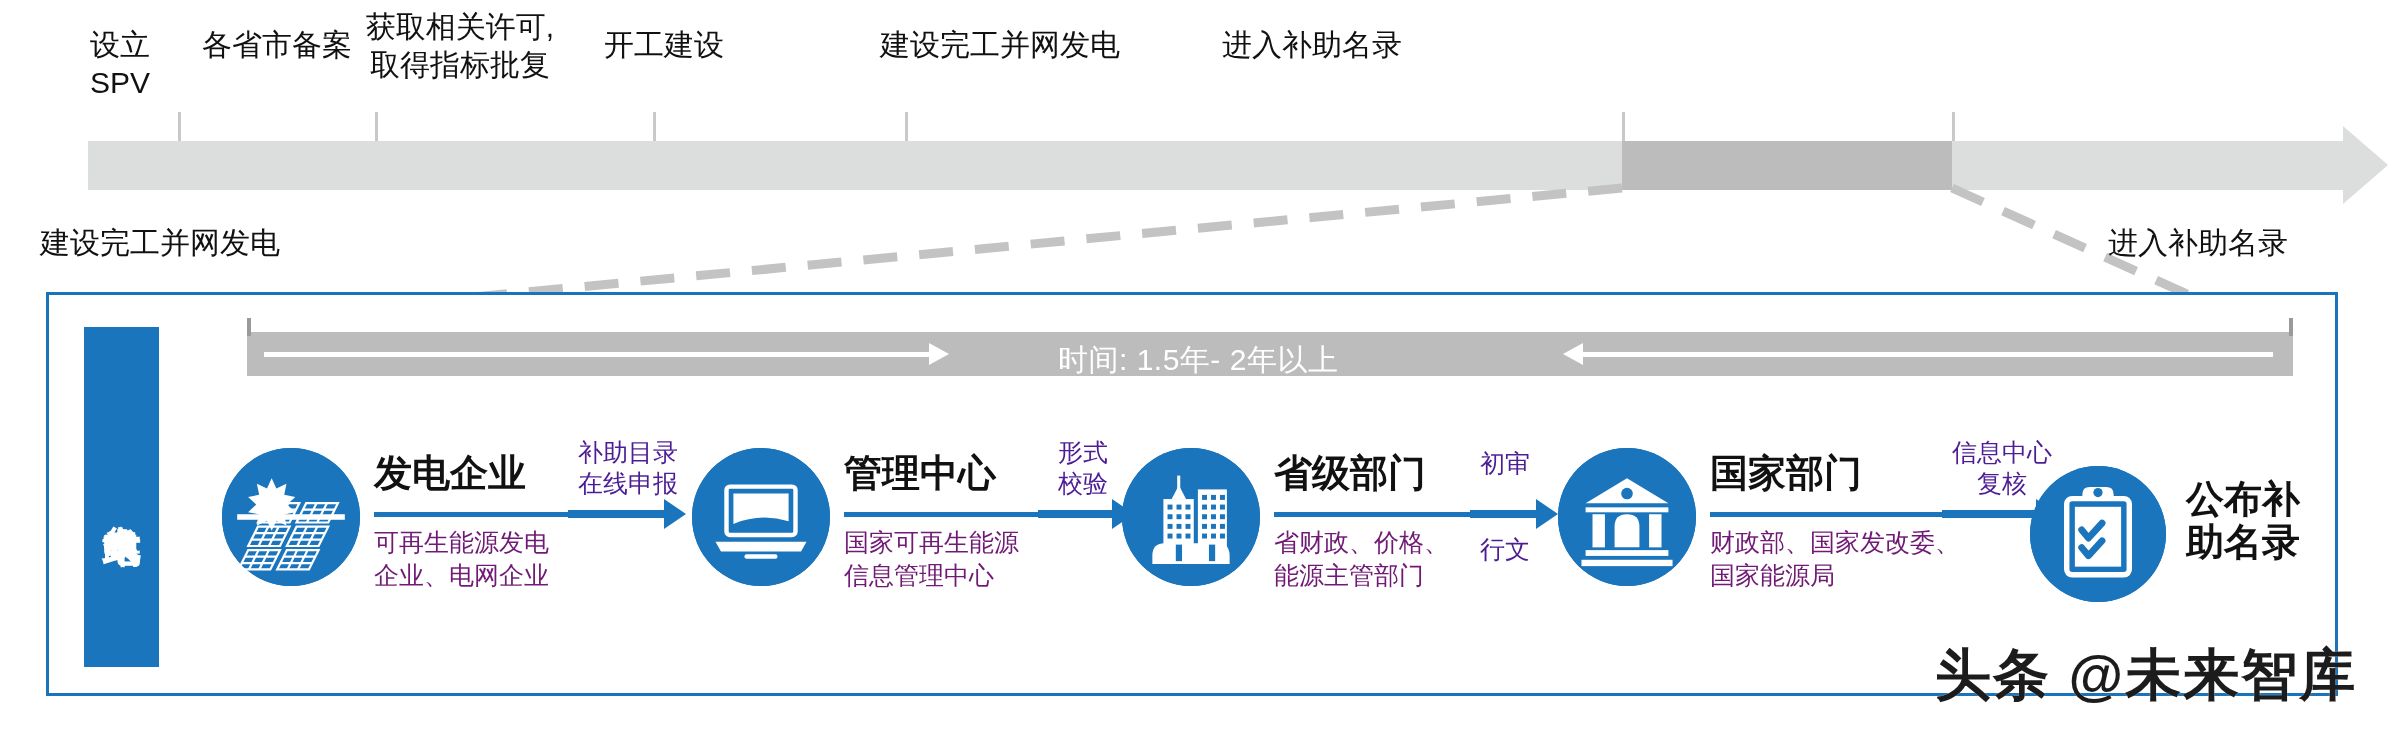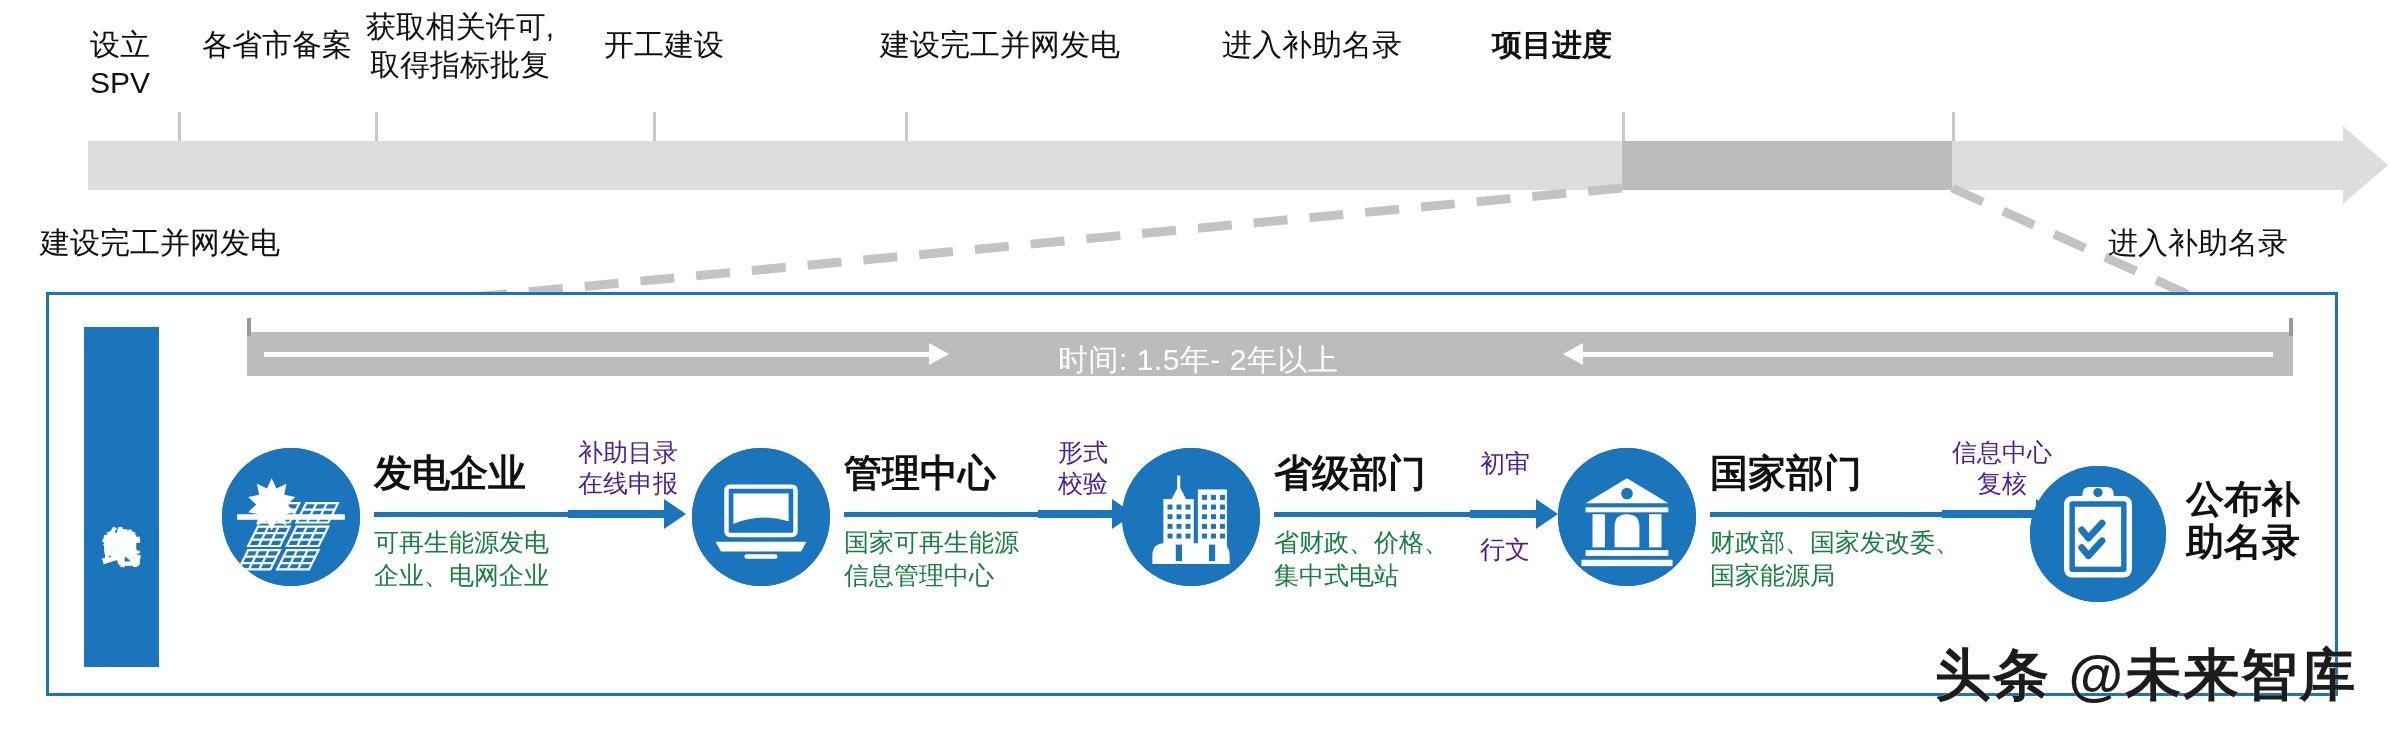--- a/index.html
+++ b/index.html
@@ -77,21 +77,21 @@
   
   .node-circle{
     position:absolute;border-radius:50%;background:#1b75bc;
   }
   .node-title{
     position:absolute;font-weight:bold;font-size:38px;color:#111;
     line-height:1.12;white-space:pre-line;
   }
   .node-rule{position:absolute;height:5px;background:#1b75bc;}
   .node-sub{
-    position:absolute;font-size:25px;color:#15803d;line-height:1.3;
+    position:absolute;font-size:25px;color:#701a75;line-height:1.3;
     white-space:pre-line;
   }
   .edge-label{
     position:absolute;font-size:25px;color:#4c1d95;line-height:1.22;
     text-align:center;white-space:pre-line;
   }
   .edge-line{position:absolute;height:8px;background:#1b75bc;}
   .edge-head{position:absolute;width:0;height:0;
     border-top:15px solid transparent;border-bottom:15px solid transparent;
     border-left:22px solid #1b75bc;}
@@ -108,21 +108,20 @@
 
 <div id="timeline">
 
   <div class="tl-label" style="left:60px;top:22px;width:120px;">设立SPV</div>
   <div class="tl-label" style="left:182px;top:22px;width:190px;">各省市备案</div>
   <div class="tl-label" style="left:348px;top:4px;width:224px;">获取相关许可,
 取得指标批复</div>
   <div class="tl-label" style="left:570px;top:22px;width:188px;">开工建设</div>
   <div class="tl-label" style="left:830px;top:22px;width:340px;">建设完工并网发电</div>
   <div class="tl-label" style="left:1183px;top:22px;width:258px;">进入补助名录</div>
-  <div class="tl-label bold" style="left:1432px;top:22px;width:240px;">项目进度</div>
 
   <div class="tl-tick" style="left:178px;top:108px;height:33px;"></div>
   <div class="tl-tick" style="left:375px;top:108px;height:33px;"></div>
   <div class="tl-tick" style="left:653px;top:108px;height:33px;"></div>
   <div class="tl-tick" style="left:905px;top:108px;height:33px;"></div>
   <div class="tl-tick" style="left:1622px;top:108px;height:33px;"></div>
   <div class="tl-tick" style="left:1952px;top:108px;height:33px;"></div>
 
   <div id="tl-bar"></div>
   <div id="tl-bar-active"></div>
@@ -243,21 +242,21 @@
         <rect x="64.5" y="62" width="3.6" height="3.6"></rect>
         <rect x="71" y="62" width="3.6" height="3.6"></rect>
       <rect x="39" y="70" width="4.5" height="12"></rect>
       <rect x="63" y="70" width="4.5" height="12"></rect>
     </g>
   </svg>
 </div>
 <div class="node-title" style="left:1274px;top:452px;">省级部门</div>
 <div class="node-rule" style="left:1274px;top:512px;width:202px;"></div>
 <div class="node-sub" style="left:1274px;top:526px;">省财政、价格、
-集中式电站</div>
+能源主管部门</div>
 
 <div class="edge-label" style="left:1460px;top:448px;width:90px;text-align:center;">初审</div>
 <div class="edge-line" style="left:1470px;top:510px;width:66px;"></div>
 <div class="edge-head" style="left:1536px;top:499px;"></div>
 <div class="edge-label" style="left:1460px;top:534px;width:90px;">行文</div>
 
 <div class="node-circle" style="left:1558px;top:448px;width:138px;height:138px;">
   <svg viewBox="0 0 100 100" width="138" height="138">
     <circle cx="50" cy="50" r="50" fill="#1b75bc"></circle>
     <path d="M50 22 L80 40 H20 Z" fill="#ffffff"></path>

